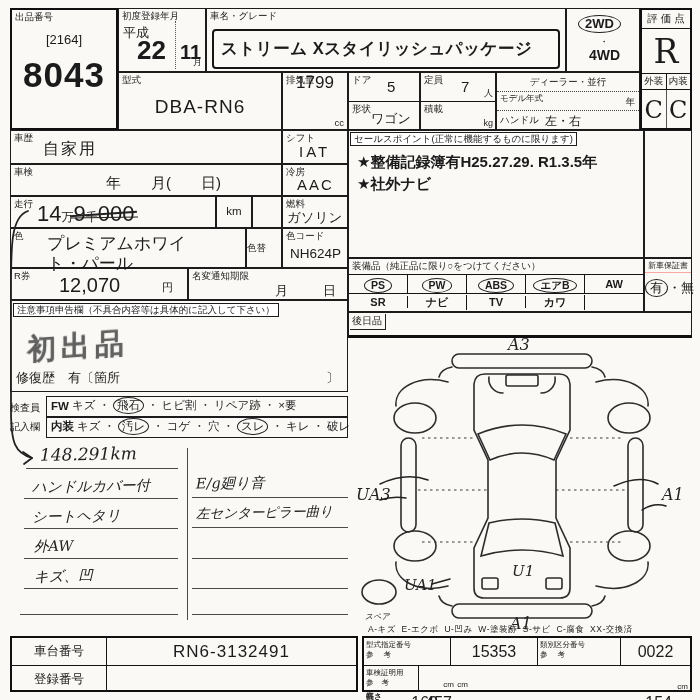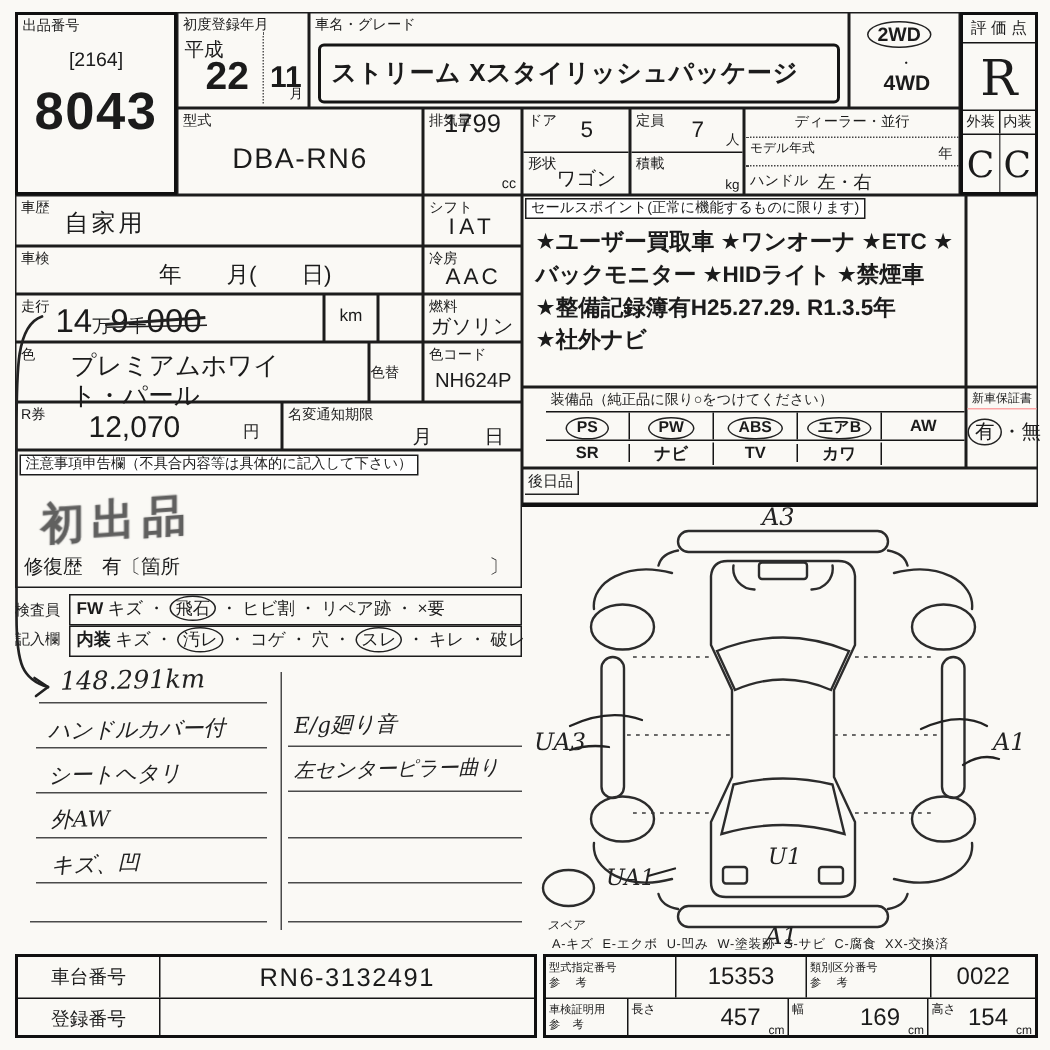--- a/index.html
+++ b/index.html
@@ -165,28 +165,27 @@
     <div class="abs stamp" style="left:16px;top:26px;">初出品</div>
     <div class="abs" style="left:5px;bottom:4px;font-size:13px;">
       <span>修復歴</span>　<span>有〔箇所</span>
     </div>
     <div class="abs" style="right:8px;bottom:4px;font-size:13px;">〕</div>
   </div>
 
   <div class="abs b" style="left:348px;top:130px;width:296px;height:128px;">
     <span class="tag" style="position:absolute;left:1px;top:1px;">セールスポイント(正常に機能するものに限ります)</span>
     <div style="padding:20px 6px 0 8px;font-size:15px;font-weight:700;line-height:1.45;">
-      <div>★ユーザー買取車 ★ワンオーナ ★ETC ★バックモニター ★HIDライト ★禁煙車</div>
       <div>★整備記録簿有H25.27.29. R1.3.5年</div>
       <div>★社外ナビ</div>
     </div>
   </div>
   <div class="abs b" style="left:644px;top:130px;width:48px;height:128px;"></div>
 
-  <div class="abs b" style="left:348px;top:258px;width:296px;height:54px;padding-left:15px;">
+  <div class="abs b" style="left:348px;top:258px;width:296px;height:54px;">
     <div style="font-size:9.5px;padding:1px 3px;border-bottom:1px solid #151515;">装備品（純正品に限り○をつけてください）</div>
     <div style="display:flex;border-bottom:1px solid #151515;height:18px;align-items:center;">
       <div style="flex:1;text-align:center;border-right:1px solid #151515;"><span class="circ" style="font-size:10.5px;font-weight:600;">PS</span></div>
       <div style="flex:1;text-align:center;border-right:1px solid #151515;"><span class="circ" style="font-size:10.5px;font-weight:600;">PW</span></div>
       <div style="flex:1;text-align:center;border-right:1px solid #151515;"><span class="circ" style="font-size:10.5px;font-weight:600;">ABS</span></div>
       <div style="flex:1;text-align:center;border-right:1px solid #151515;"><span class="circ" style="font-size:10.5px;font-weight:600;">エアB</span></div>
       <div style="flex:1;text-align:center;font-size:11px;font-weight:600;">AW</div>
     </div>
     <div style="display:flex;height:16px;align-items:center;font-size:11px;font-weight:600;">
       <div style="flex:1;text-align:center;border-right:1px solid #151515;">SR</div>
@@ -342,21 +341,21 @@
         <div>型式指定番号</div>
           <div style="letter-spacing:4px;">参 考</div>
       </div>
       <div style="width:86px;border-right:1px solid #151515;display:flex;align-items:center;justify-content:center;font-size:16px;">15353</div>
       <div style="width:78px;border-right:1px solid #151515;font-size:7.5px;line-height:1.3;padding:2px 2px;">
         <div>類別区分番号</div>
           <div style="letter-spacing:4px;">参 考</div>
       </div>
       <div style="flex:1;display:flex;align-items:center;justify-content:center;font-size:16px;">0022</div>
     </div>
-    <div style="display:flex;height:26px;">
+    <div style="display:flex;height:26px;flex-direction:column;">
       <div style="width:50px;border-right:1px solid #151515;font-size:7.5px;line-height:1.3;padding:2px 2px;">
         <div>車検証明用</div>
           <div style="letter-spacing:3px;">参 考</div>
       </div>
       <div style="width:106px;border-right:1px solid #151515;position:relative;">
         <span style="position:absolute;left:2px;top:1px;font-size:8px;">長さ</span>
         <span style="position:absolute;right:18px;top:4px;font-size:16px;">457</span>
         <span style="position:absolute;right:2px;bottom:1px;font-size:8px;">cm</span>
       </div>
       <div style="width:92px;border-right:1px solid #151515;position:relative;">

